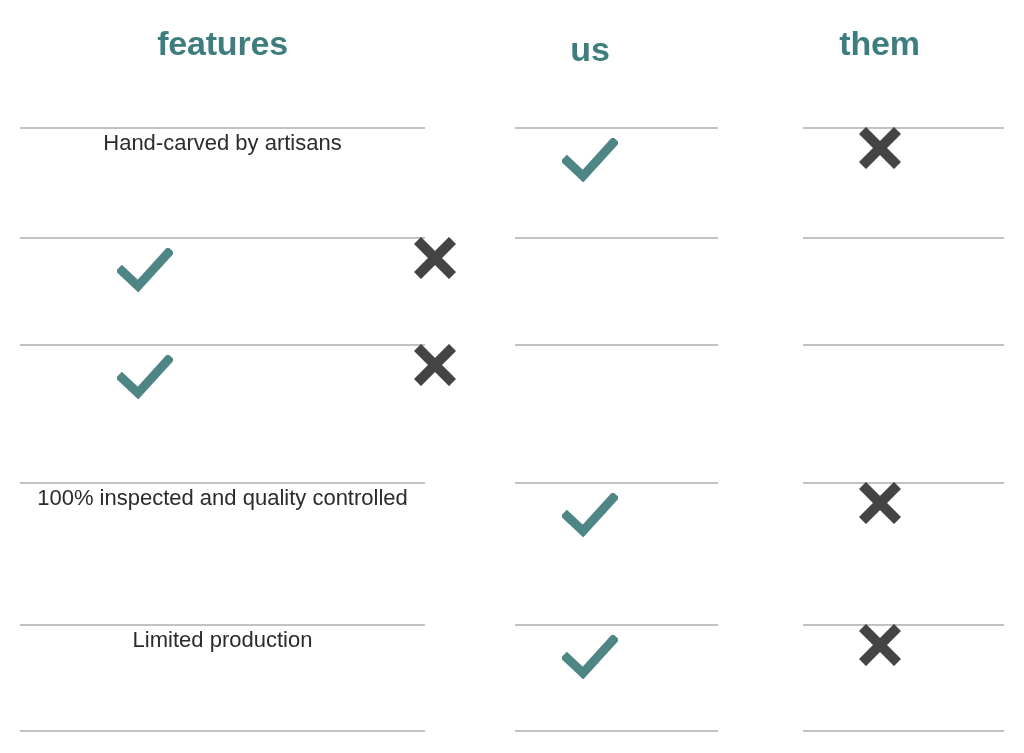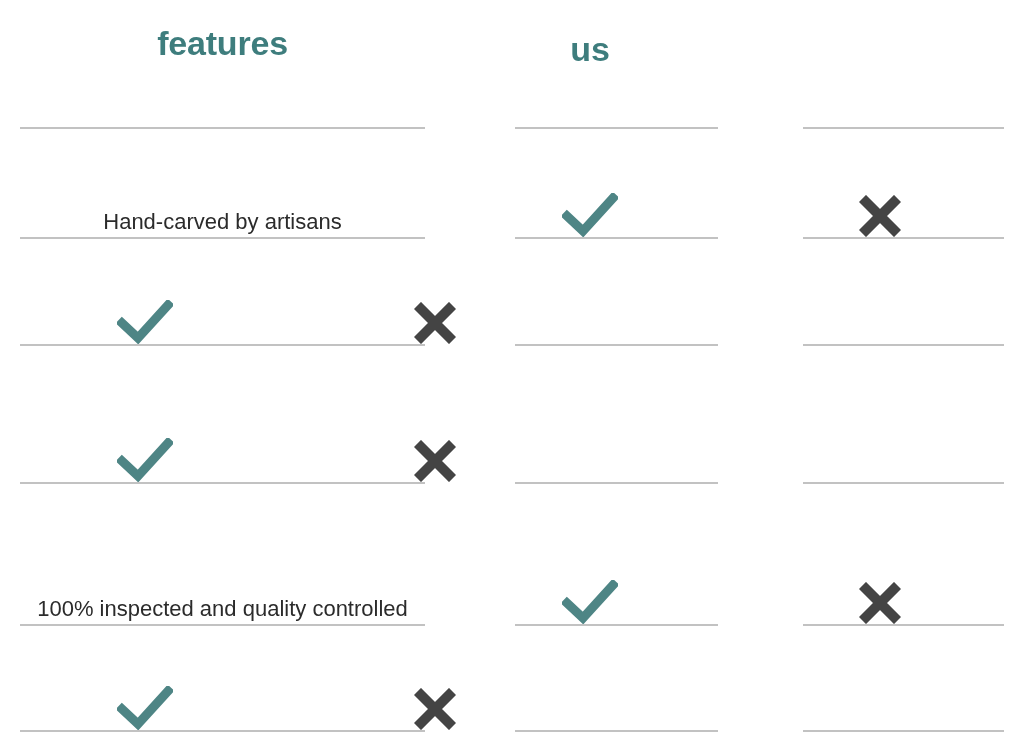--- a/index.html
+++ b/index.html
@@ -24,21 +24,21 @@
   
   .row {
     display: flex;
     width: 100%;
     box-sizing: border-box;
   }
 
   .cell {
     box-sizing: border-box;
     display: flex;
-    align-items: flex-end;
+    align-items: flex-start;
     justify-content: center;
     position: relative;
   }
 
   .col-features { width: 445px; }
   .col-us       { width: 290px; margin-top: 11px; }
   .col-them     { width: 289px; }
 
   
   .header-row { height: 86px; }
@@ -101,20 +101,23 @@
 
 <div class="table">
 
   <div class="row header-row">
     <div class="cell col-features header-cell">
       <span class="header-label">features</span>
     </div>
     <div class="cell col-us header-cell">
       <span class="header-label">us</span>
     </div>
+    <div class="cell col-them header-cell">
+      <span class="header-label">them</span>
+    </div>
   </div>
 
   <div class="spacer-row"></div>
 
   <div class="divider-band">
     <div class="divider seg-features"></div>
     <div class="divider seg-us"></div>
     <div class="divider seg-them"></div>
   </div>
 
@@ -210,20 +213,23 @@
     </div>
   </div>
 
   <div class="divider-band">
     <div class="divider seg-features"></div>
     <div class="divider seg-us"></div>
     <div class="divider seg-them"></div>
   </div>
 
   <div class="row feature-row-5">
+    <div class="cell col-features">
+      <span class="feature-text">Limited production</span>
+    </div>
     <div class="cell col-us">
       <span class="icon-check">
         <svg width="56" height="44" viewBox="0 0 56 44">
           <path d="M5 23 L21 38 L51 5" fill="none" stroke="#4e8585" stroke-width="9" stroke-linecap="square" stroke-linejoin="miter"></path>
         </svg>
       </span>
     </div>
     <div class="cell col-them">
       <span class="icon-cross">
         <svg width="42" height="42" viewBox="0 0 42 42">

